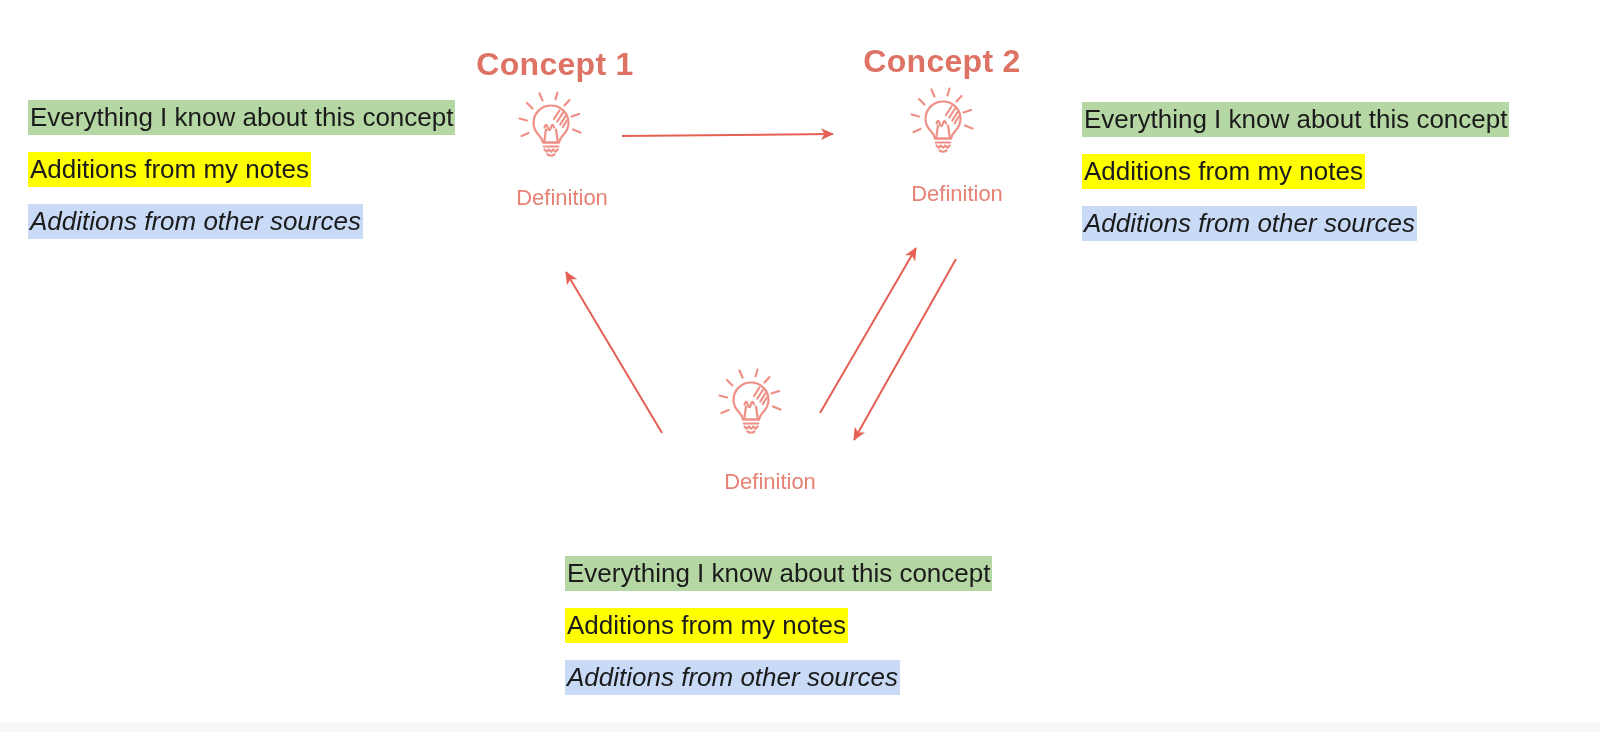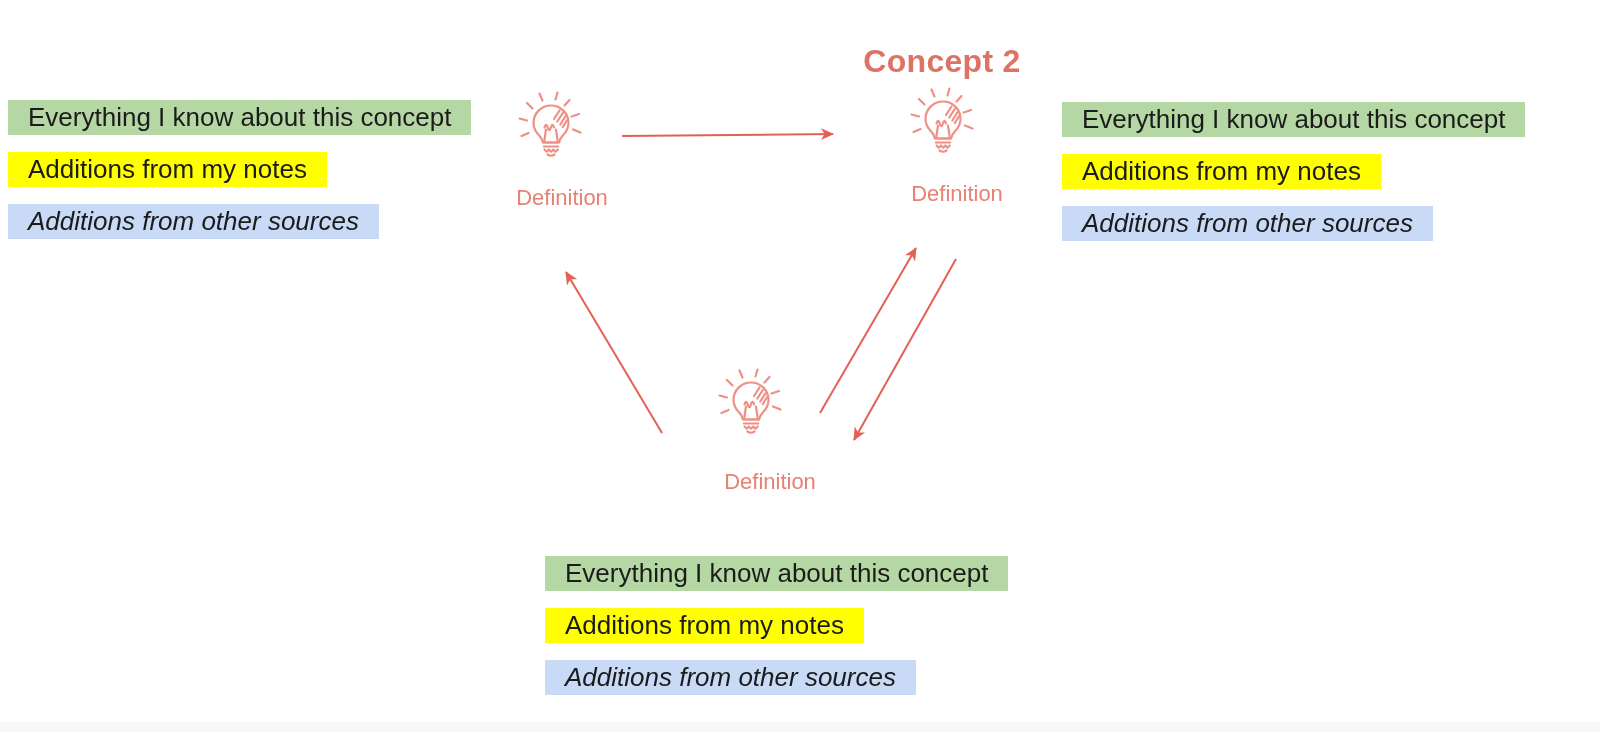--- a/index.html
+++ b/index.html
@@ -62,22 +62,23 @@
   .notes-block {
     position: absolute;
     font-size: 26px;
     color: var(--ink);
   }
   .note-row { margin-bottom: 17px; }
   .note-row:last-child { margin-bottom: 0; }
   .hl {
     display: inline-block;
     line-height: 35px;
-    padding: 0 20px;
+    padding: 0 2px;
     white-space: nowrap;
+    margin-left: 20px;
   }
   .hl-green  { background: var(--highlight-green); }
   .hl-yellow { background: var(--highlight-yellow); }
   .hl-blue   { background: var(--highlight-blue); font-style: italic; }
   .footer-strip {
     position: absolute;
     left: 0; right: 0; bottom: 0;
     height: 10px;
     background: var(--strip);
   }
@@ -94,20 +95,21 @@
       </marker>
     </defs>
     <g id="arrow-group">
         <line x1="622" y1="136" x2="833" y2="134" class="arrow-line" marker-end="url(#arrowhead)"></line>
         <line x1="662" y1="433" x2="566" y2="272" class="arrow-line" marker-end="url(#arrowhead)"></line>
         <line x1="820" y1="413" x2="916" y2="248" class="arrow-line" marker-end="url(#arrowhead)"></line>
         <line x1="956" y1="259" x2="854" y2="440" class="arrow-line" marker-end="url(#arrowhead)"></line>
       </g>
   </svg>
 
+  <div class="concept-title" style="left:445px; top:46px;">Concept 1</div>
   <div class="bulb" style="left:516px; top:89px;">
     <svg viewBox="0 0 70 84">
       <path d="M35 16.5 c9.8 0 17.5 7.8 17.5 17.5 c0 5.6 -2.7 9.4 -5.5 12.3 c-2.2 2.3 -3.5 4.2 -4 7.2 h-16 c-0.5 -3 -1.8 -4.9 -4 -7.2 c-2.8 -2.9 -5.5 -6.7 -5.5 -12.3 c0 -9.7 7.7 -17.5 17.5 -17.5 z"></path>
       <path d="M43.5 21.5 l-5.5 8.5 M46.8 24 l-5.5 8.5 M49.3 27.5 l-5 8 M50.8 31.5 l-4 6.5" stroke-width="1.6"></path>
       <path d="M28.5 38.5 q1.6 -5.5 3.2 0 q1.6 5.5 3.2 0 q1.6 -5.5 3.2 0" stroke-width="1.8"></path>
       <path d="M30 40.5 L28.2 53 M40 40.5 L41.8 53" stroke-width="1.6"></path>
       <path d="M27.5 53.5 h15 M27.8 57.5 h14.4"></path>
       <path d="M28.5 60.5 l2.2 2.2 2.2 -2.2 2.2 2.2 2.2 -2.2 2.2 2.2 2.2 -2.2" stroke-width="1.6"></path>
       <path d="M31.5 65.5 q3.5 2.5 7 0"></path>
       <path d="M12.5 44 L5.5 47 M11 31.5 L3.5 29.5 M16.5 19.5 L11 14 M26.5 11.5 L23.5 4.5 M39.5 10.5 L41.5 3.5 M48.5 16.5 L53.5 11 M55.5 27.5 L63 25 M57 40.5 L64.5 43.5"></path>

